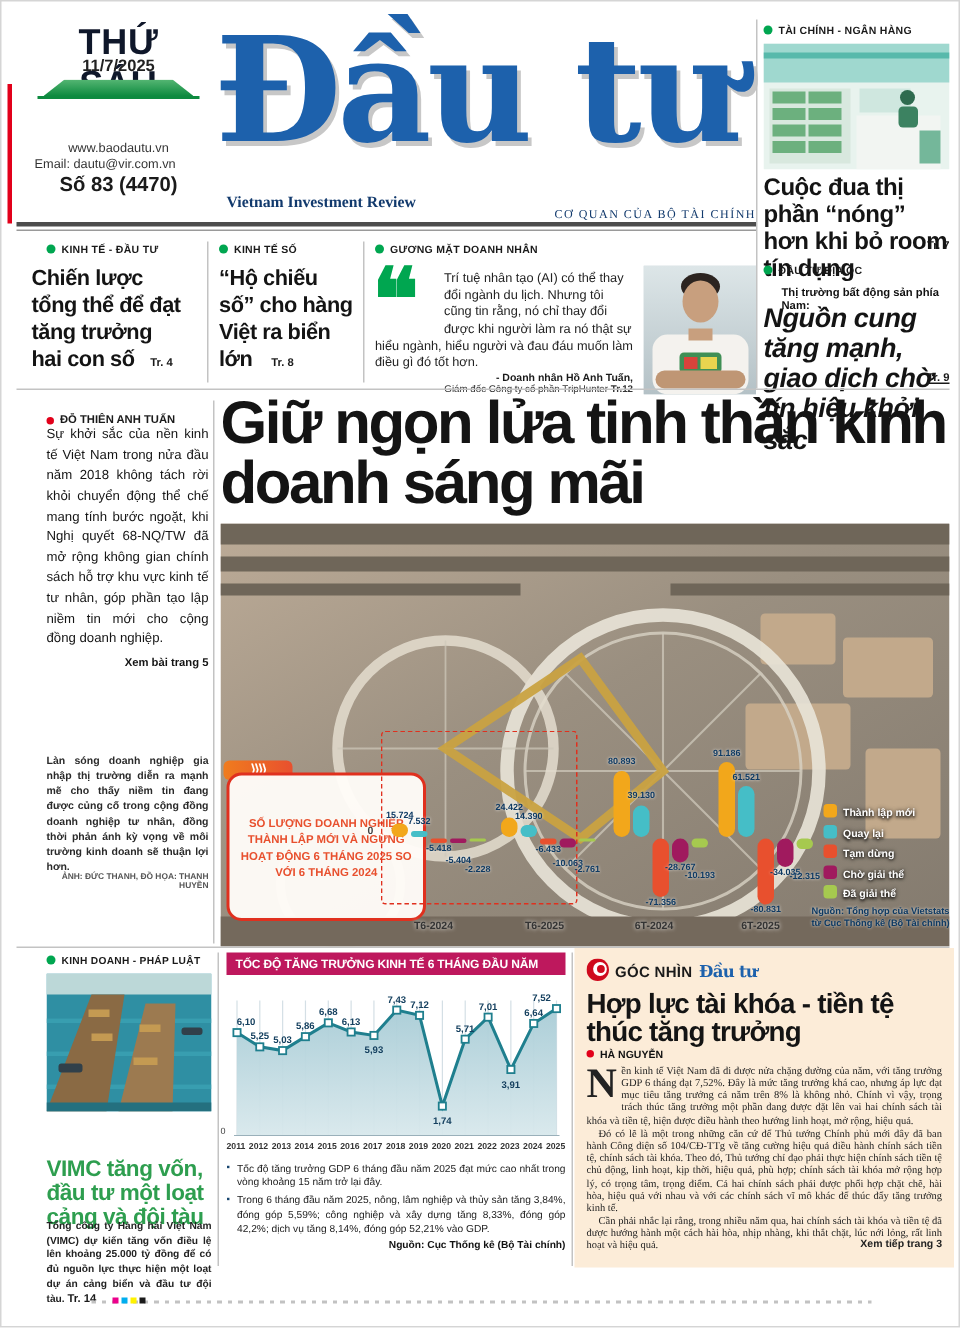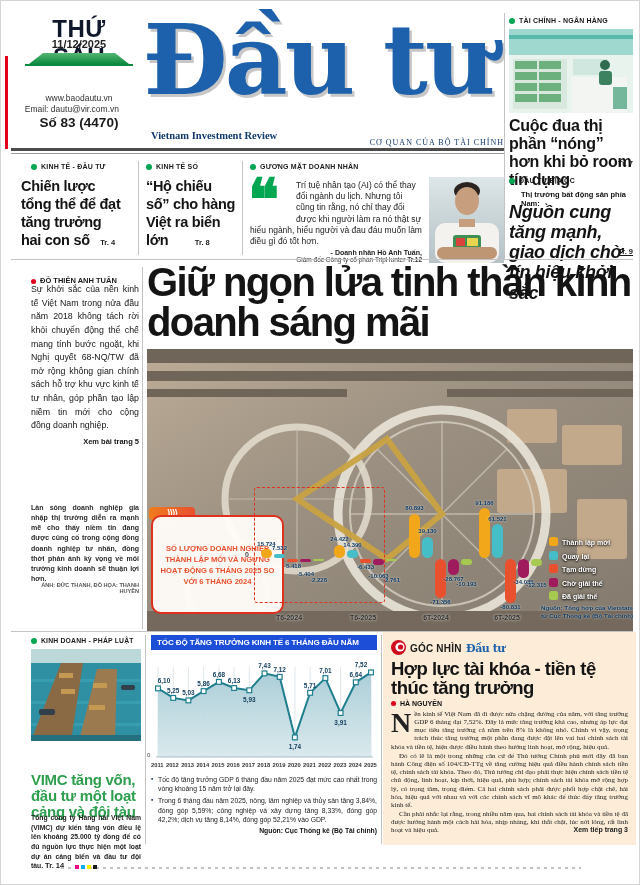--- a/index.html
+++ b/index.html
@@ -11,21 +11,21 @@
   .hr{position:absolute;height:1px;background:#c3c3c3;}
   
   .red-spine{position:absolute;left:4px;top:55px;width:3px;height:93px;background:#e2001a;}
   .mh-day{position:absolute;left:22px;top:14px;width:112px;text-align:center;font-size:24px;font-weight:800;letter-spacing:.5px;color:#0f172a;}
   .mh-date{position:absolute;left:22px;top:37px;width:112px;text-align:center;font-size:11px;font-weight:600;color:#222;}
   .mh-trap{position:absolute;left:28px;top:52px;width:100px;height:11px;
            background:linear-gradient(#55b673,#0d8a3f);clip-path:polygon(14% 0,86% 0,100% 100%,0 100%);}
   .mh-trap-base{position:absolute;left:24px;top:63px;width:108px;height:2px;background:#0d8a3f;}
   .mh-issue{position:absolute;left:22px;top:74px;width:112px;text-align:center;font-size:13.5px;font-weight:800;color:#1a1a1a;margin-top:40px;}
   .mh-site{position:absolute;left:22px;top:92px;width:112px;text-align:center;font-size:8.5px;color:#333;}
-  .mh-mail{position:absolute;left:6px;top:103px;width:112px;text-align:right;font-size:8.5px;color:#333;}
+  .mh-mail{position:absolute;left:22px;top:103px;width:112px;text-align:left;font-size:8.5px;color:#333;}
   .logo{position:absolute;left:142px;top:2px;width:360px;font-family:"DejaVu Serif",serif;
         font-size:97px;font-weight:bold;color:#1d61ac;line-height:1.18;letter-spacing:-3px;
         text-shadow:2.5px 3px 0 rgba(130,130,130,.45);}
   .tagline{position:absolute;left:150px;top:129px;font-family:"Liberation Serif",serif;
            font-size:10.5px;font-weight:bold;color:#123a6d;}
   .agency{position:absolute;left:305px;top:137px;width:198px;text-align:right;
           font-family:"Liberation Serif",serif;font-size:8px;letter-spacing:1px;color:#123a6d;}
   .rule-thick{position:absolute;left:10px;top:147px;width:493px;height:3px;background:#4c4c4c;}
   .rule-thin{position:absolute;left:10px;top:152px;width:493px;height:1px;background:#9a9a9a;}
   
@@ -67,21 +67,21 @@
   .zero{position:absolute;left:-6px;top:70px;font-size:7px;font-weight:700;color:#444;text-shadow:0 0 2px #fff;}
   #bar-legend{position:absolute;left:298px;top:50px;}
   .lg-item{height:13.5px;white-space:nowrap;}
   .lg-chip{display:inline-block;width:9px;height:9px;border-radius:2.5px;margin-right:4px;vertical-align:-1px;}
   .lg-label{font-size:7px;font-weight:700;color:#fff;text-shadow:0 1px 2px rgba(0,0,0,.9),0 0 3px rgba(0,0,0,.7);}
   .bar-src{position:absolute;left:290px;top:123px;width:96px;font-size:6.2px;font-weight:800;color:#0e3a63;
            line-height:1.3;text-shadow:0 0 2px rgba(255,255,255,.8);}
   
   .green-head{font-size:15px;font-weight:800;line-height:1.08;letter-spacing:-.3px;color:#2e9e4f;margin-top:27px;}
   .small-body{font-size:6.8px;line-height:1.42;text-align:justify;color:#222;font-weight:600;}
-  .chart-hd{position:absolute;left:150px;top:634px;width:226px;height:15px;background:#1d4ed8;color:#fff;
+  .chart-hd{position:absolute;left:150px;top:634px;width:226px;height:15px;background:#be185d;color:#fff;
             font-size:8px;font-weight:800;line-height:15px;padding-left:6px;box-sizing:border-box;letter-spacing:-.1px;}
   .years{position:absolute;left:150px;top:761px;width:226px;display:flex;justify-content:space-between;}
   .years span{font-size:5.8px;color:#333;font-weight:600;}
   .note{font-size:6.8px;line-height:1.35;color:#222;text-align:justify;margin-bottom:3px;padding-left:7px;position:relative;font-weight:500;}
   .note::before{content:"▪";position:absolute;left:0;top:0;color:#17456e;font-size:6.5px;}
   .note-src{font-size:6.8px;font-weight:800;color:#111;text-align:right;}
   .zero2{position:absolute;left:146px;top:751px;font-size:6px;color:#444;}
   
   .opinion{position:absolute;left:382px;top:631px;width:253px;height:213px;background:#fcecd8;box-sizing:border-box;padding:6px 8px;}
   .op-title{font-size:10px;font-weight:800;color:#1a1a1a;letter-spacing:.2px;}
@@ -105,21 +105,21 @@
   .regsq{position:absolute;left:74px;top:864px;display:flex;gap:2px;}
   .regsq i{display:block;width:4px;height:4px;}
 </style>
 </head>
 <body>
 
 <div class="page">
 
   <div class="red-spine"></div>
   <div class="mh-day">THỨ SÁU</div>
-  <div class="mh-date">11/12/2025</div>
+  <div class="mh-date">11/7/2025</div>
   <div class="mh-trap"></div>
   <div class="mh-trap-base"></div>
   <div class="mh-issue">Số 83 (4470)</div>
   <div class="mh-site">www.baodautu.vn</div>
   <div class="mh-mail">Email: dautu@vir.com.vn</div>
   <div class="logo">Đầu tư</div>
   <div class="tagline">Vietnam Investment Review</div>
   <div class="agency">CƠ QUAN CỦA BỘ TÀI CHÍNH</div>
   <div class="rule-thick"></div>
   <div class="rule-thin"></div>
@@ -158,21 +158,21 @@
 
   <div class="abs seclabel" style="left:30px;top:162px;"><span class="dot"></span><span>KINH TẾ - ĐẦU TƯ</span></div>
   <div class="abs" style="left:20px;top:176px;width:103px;">
     <span class="tz-head">Chiến lược tổng thể để đạt tăng trưởng hai con số</span>
     <span class="pg" style="margin-left:6px;">Tr. 4</span>
   </div>
   <div class="vr" style="left:137px;top:160px;height:94px;"></div>
   <div class="abs seclabel" style="left:145px;top:162px;"><span class="dot"></span><span>KINH TẾ SỐ</span></div>
   <div class="abs" style="left:145px;top:176px;width:92px;">
     <span class="tz-head">“Hộ chiếu số” cho hàng Việt ra biển lớn</span>
-    <span class="pg" style="margin-left:22px;">Tr. 8</span>
+    <span class="pg" style="margin-left:8px;">Tr. 8</span>
   </div>
   <div class="vr" style="left:241px;top:160px;height:94px;"></div>
   <div class="abs seclabel" style="left:249px;top:162px;"><span class="dot"></span><span>GƯƠNG MẶT DOANH NHÂN</span></div>
   <div class="quote-glyph" style="left:247px;top:170px;">❝</div>
   <div class="abs" style="left:249px;top:179px;width:172px;">
     <div class="quote-text"><span class="q-spacer"></span><span>Trí tuệ nhân tạo (AI) có thể thay đổi ngành du lịch. Nhưng tôi cũng tin rằng, nó chỉ thay đổi được khi người làm ra nó thật sự hiểu ngành, hiểu người và đau đáu muốn làm điều gì đó tốt hơn.</span></div>
     <div class="attr1">- Doanh nhân Hồ Anh Tuấn,</div>
     <div class="attr2"><span>Giám đốc Công ty cổ phần TripHunter</span> <b>Tr.12</b></div>
   </div>
   <div class="abs" style="left:428px;top:176px;">

